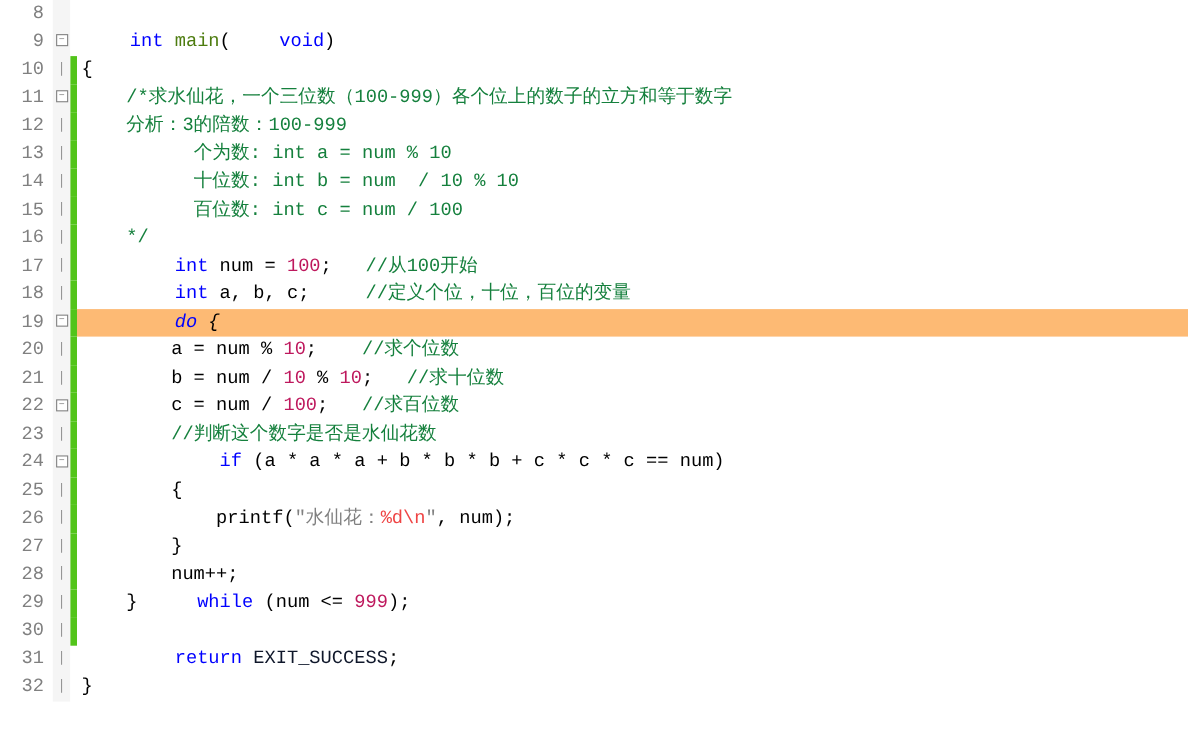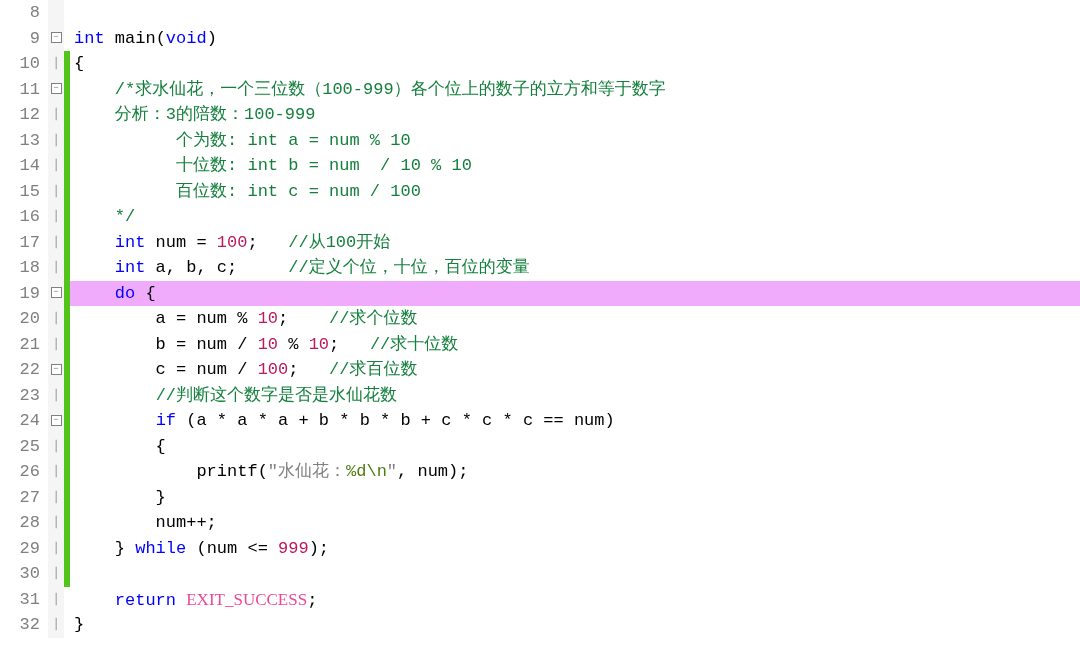--- a/index.html
+++ b/index.html
@@ -63,46 +63,47 @@
     .code-area {
       flex: 1;
       background: #ffffff;
     }
     .code-line {
       height: 25.5px;
       line-height: 25.5px;
       padding-left: 4px;
     }
     .highlight-line {
-      background: #f0abfc;
+      background: #fdba74;
+      font-style: italic;
     }
     .keyword {
       color: #0000ff;
+      margin-left: 44px;
     }
     .func {
-      color: #000000;
+      color: #4d7c0f;
     }
     .comment {
       color: #15803d;
     }
     .number {
       color: #be185d;
     }
     .string {
       color: #808080;
     }
     .format {
-      color: #4d7c0f;
+      color: #ef4444;
     }
     .punct {
       color: #000000;
     }
     .macro {
-      color: #ec4899;
-      font-family: Liberation Serif, serif;
+      color: #0f172a;
     }
   </style>
 </head>
 <body>
 
 
 
 <div class="gutter" id="gutter"><div class="gutter-line">8</div><div class="gutter-line">9</div><div class="gutter-line">10</div><div class="gutter-line">11</div><div class="gutter-line">12</div><div class="gutter-line">13</div><div class="gutter-line">14</div><div class="gutter-line">15</div><div class="gutter-line">16</div><div class="gutter-line">17</div><div class="gutter-line">18</div><div class="gutter-line">19</div><div class="gutter-line">20</div><div class="gutter-line">21</div><div class="gutter-line">22</div><div class="gutter-line">23</div><div class="gutter-line">24</div><div class="gutter-line">25</div><div class="gutter-line">26</div><div class="gutter-line">27</div><div class="gutter-line">28</div><div class="gutter-line">29</div><div class="gutter-line">30</div><div class="gutter-line">31</div><div class="gutter-line">32</div></div>
 <div class="fold-column" id="fold-col"><div class="fold-cell"></div><div class="fold-cell"><span class="fold-box">−</span></div><div class="fold-cell">│</div><div class="fold-cell"><span class="fold-box">−</span></div><div class="fold-cell">│</div><div class="fold-cell">│</div><div class="fold-cell">│</div><div class="fold-cell">│</div><div class="fold-cell">│</div><div class="fold-cell">│</div><div class="fold-cell">│</div><div class="fold-cell"><span class="fold-box">−</span></div><div class="fold-cell">│</div><div class="fold-cell">│</div><div class="fold-cell"><span class="fold-box">−</span></div><div class="fold-cell">│</div><div class="fold-cell"><span class="fold-box">−</span></div><div class="fold-cell">│</div><div class="fold-cell">│</div><div class="fold-cell">│</div><div class="fold-cell">│</div><div class="fold-cell">│</div><div class="fold-cell">│</div><div class="fold-cell">│</div><div class="fold-cell">│</div></div>
 <div class="change-bar" id="change-bar"><div class="change-cell"></div><div class="change-cell"></div><div class="change-cell change-green"></div><div class="change-cell change-green"></div><div class="change-cell change-green"></div><div class="change-cell change-green"></div><div class="change-cell change-green"></div><div class="change-cell change-green"></div><div class="change-cell change-green"></div><div class="change-cell change-green"></div><div class="change-cell change-green"></div><div class="change-cell change-green"></div><div class="change-cell change-green"></div><div class="change-cell change-green"></div><div class="change-cell change-green"></div><div class="change-cell change-green"></div><div class="change-cell change-green"></div><div class="change-cell change-green"></div><div class="change-cell change-green"></div><div class="change-cell change-green"></div><div class="change-cell change-green"></div><div class="change-cell change-green"></div><div class="change-cell change-green"></div><div class="change-cell"></div><div class="change-cell"></div></div>

